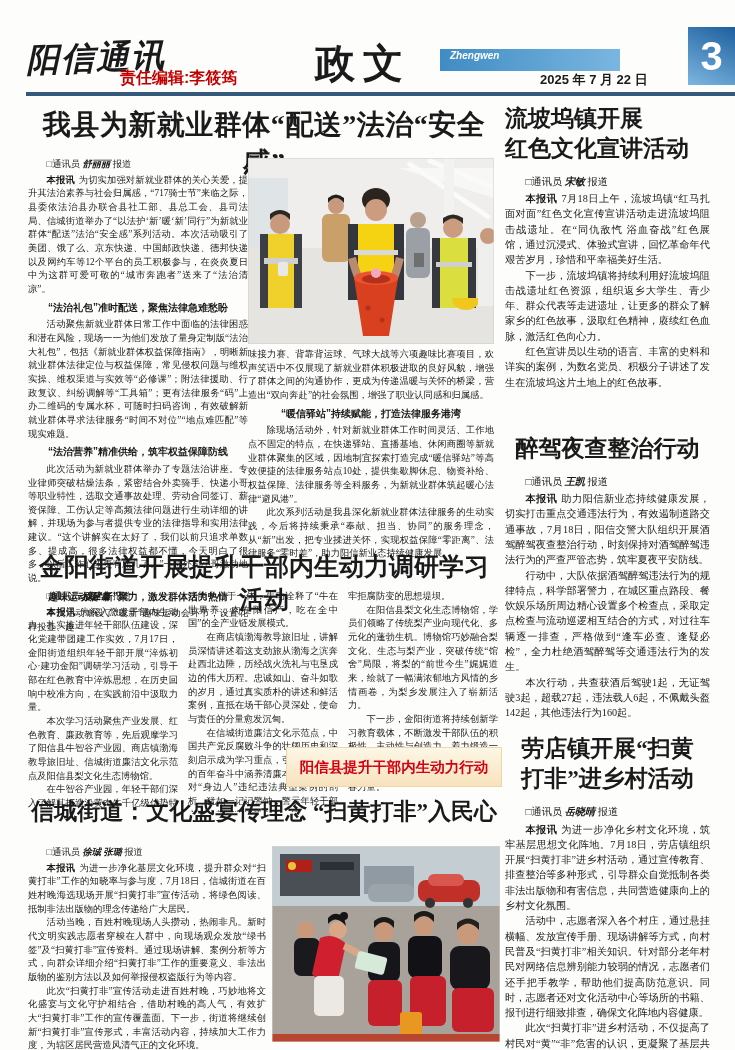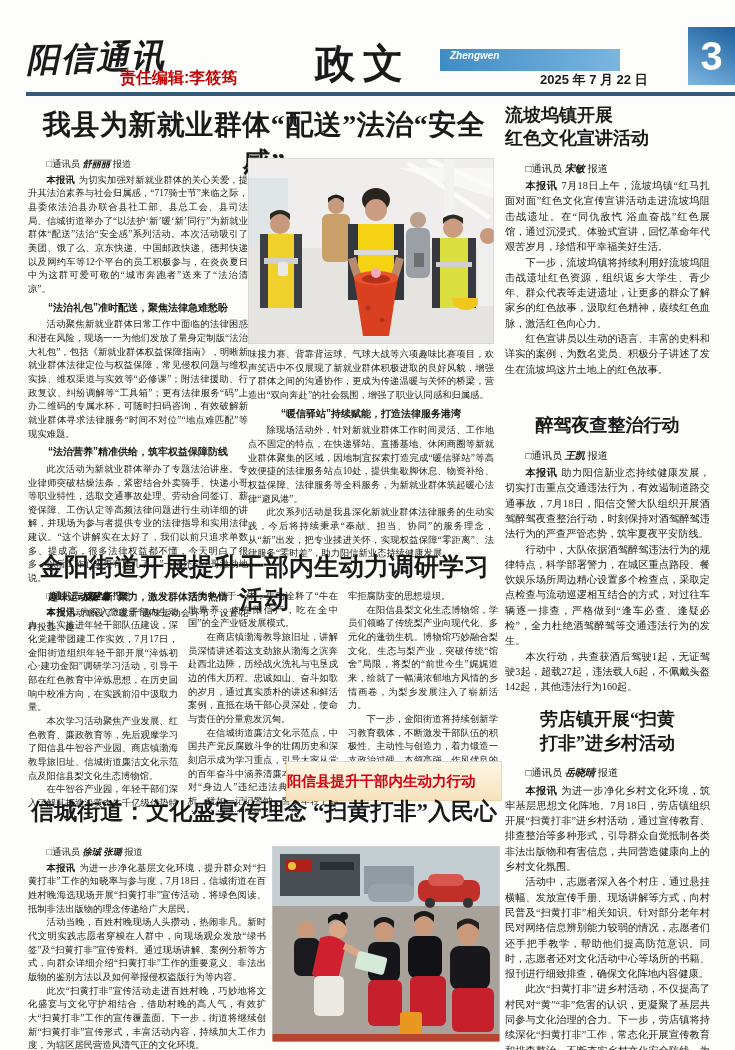--- a/index.html
+++ b/index.html
@@ -43,34 +43,34 @@
   .lead-c2{width:246px;}
   .lead-photo{width:246px;height:186px;display:block;margin-bottom:4px;}
 
   
   .mid-title{position:absolute;left:28px;top:550px;width:472px;text-align:center;
     font-size:25px;font-weight:900;}
   .mid-body{position:absolute;left:28px;top:590px;width:472px;height:222px;display:flex;gap:10px;overflow:hidden;}
   .mid-col{width:150px;}
   .mid-banner{position:absolute;left:286px;top:747px;width:214px;height:38px;
     background:linear-gradient(180deg,#fdf7e6,#f8e2bd);border:1px solid #f0d6a6;
-    color:#d40011;font-weight:900;font-size:14.5px;text-align:left;line-height:38px;
-    font-family:"Liberation Sans",sans-serif;margin-top:14px;}
+    color:#d40011;font-weight:900;font-size:14.5px;text-align:center;line-height:38px;
+    font-family:"Liberation Sans",sans-serif;}
 
   
   .bottom-title{position:absolute;left:28px;top:796px;width:472px;text-align:center;
     font-size:23px;font-weight:900;}
   .bottom-body{position:absolute;left:28px;top:846px;width:472px;display:flex;gap:6px;}
   .bottom-c1{width:238px;}
   .bottom-photo{width:228px;height:196px;display:block;}
 
   
   .rail{position:absolute;left:505px;top:104px;width:205px;}
   .rail .col{font-size:10.2px;line-height:1.5;}
-  .rail-title{font-weight:900;font-size:18px;line-height:1.3;margin:0 0 10px;}
+  .rail-title{font-weight:900;font-size:23px;line-height:1.3;margin:0 0 10px;}
   .rail-title.centered{text-align:center;}
   .rail-article{margin-bottom:14px;}
 </style>
 </head>
 <body>
 
 <div class="masthead">阳信通讯</div>
 <div class="editor">责任编辑:李筱筠</div>
 <div class="section-title">政文</div>
 <div class="pinyin-bar">Zhengwen</div>

